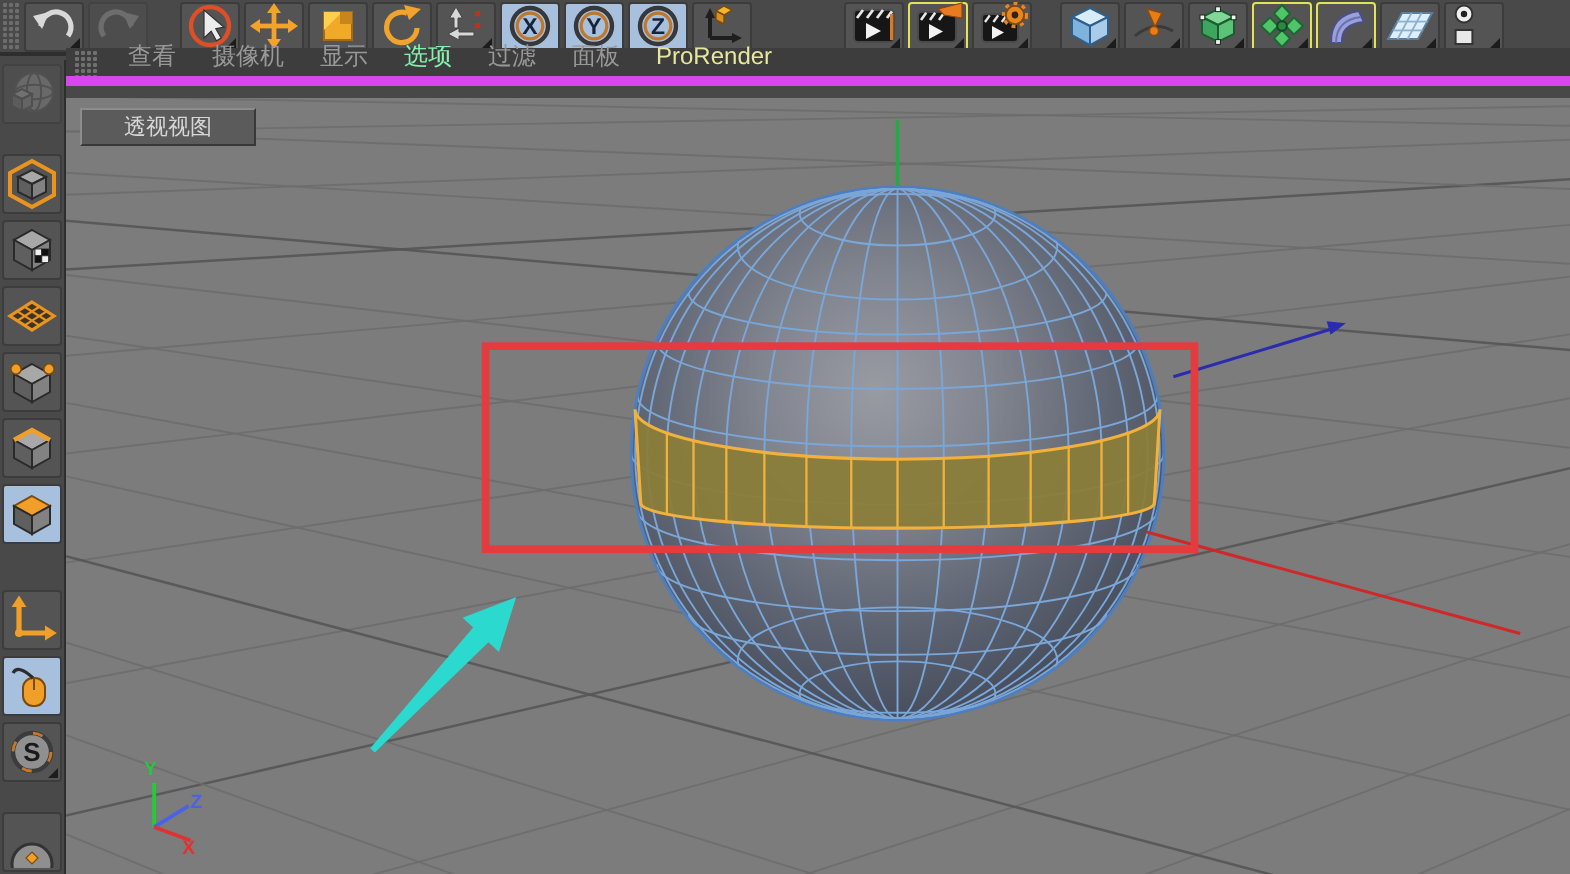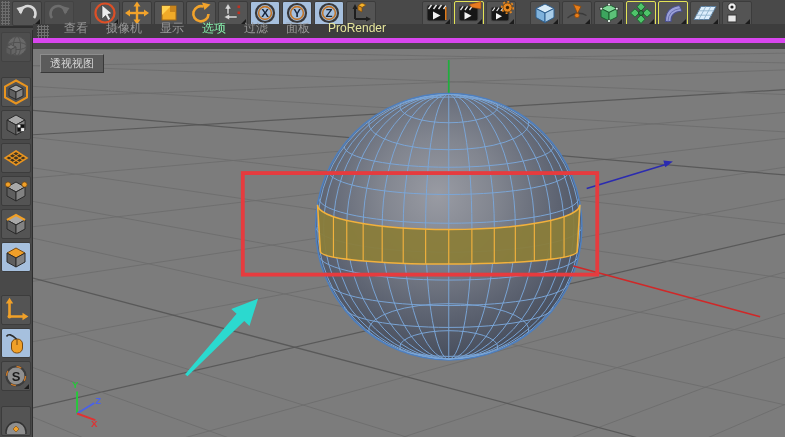--- a/index.html
+++ b/index.html
@@ -33,21 +33,21 @@
   .sbtn{position:relative;width:30px;height:30px;margin-bottom:3px;background:#545454;
      border:1px solid #3c3c3c;border-radius:2px;display:flex;align-items:center;justify-content:center;
      flex:0 0 auto;overflow:hidden;}
   .sbtn.sel{background:#a6c0de;}
   .sbtn.dis{opacity:.5;}
   .s-gap{flex:0 0 auto;}
   
   #viewport{position:absolute;left:33px;top:49px;width:752px;height:388px;background:#7c7c7c;}
   #scene{position:absolute;left:0;top:0;}
   #vp-label{position:absolute;left:7px;top:5px;background:#5b5b5b;color:#d6d6d6;font-size:11px;
-     padding:1px 9px;border-top:1px solid #8d8d8d;border-left:1px solid #8d8d8d;
+     padding:1px 21px;border-top:1px solid #8d8d8d;border-left:1px solid #8d8d8d;
      border-right:1px solid #383838;border-bottom:1px solid #383838;}
 </style>
 </head>
 <body>
 
 <div id="app">
   <div id="top-toolbar">
       <div class="tb-handle"></div>
       <div class="tbtn">
         <svg width="26" height="24" viewBox="0 0 26 24">

